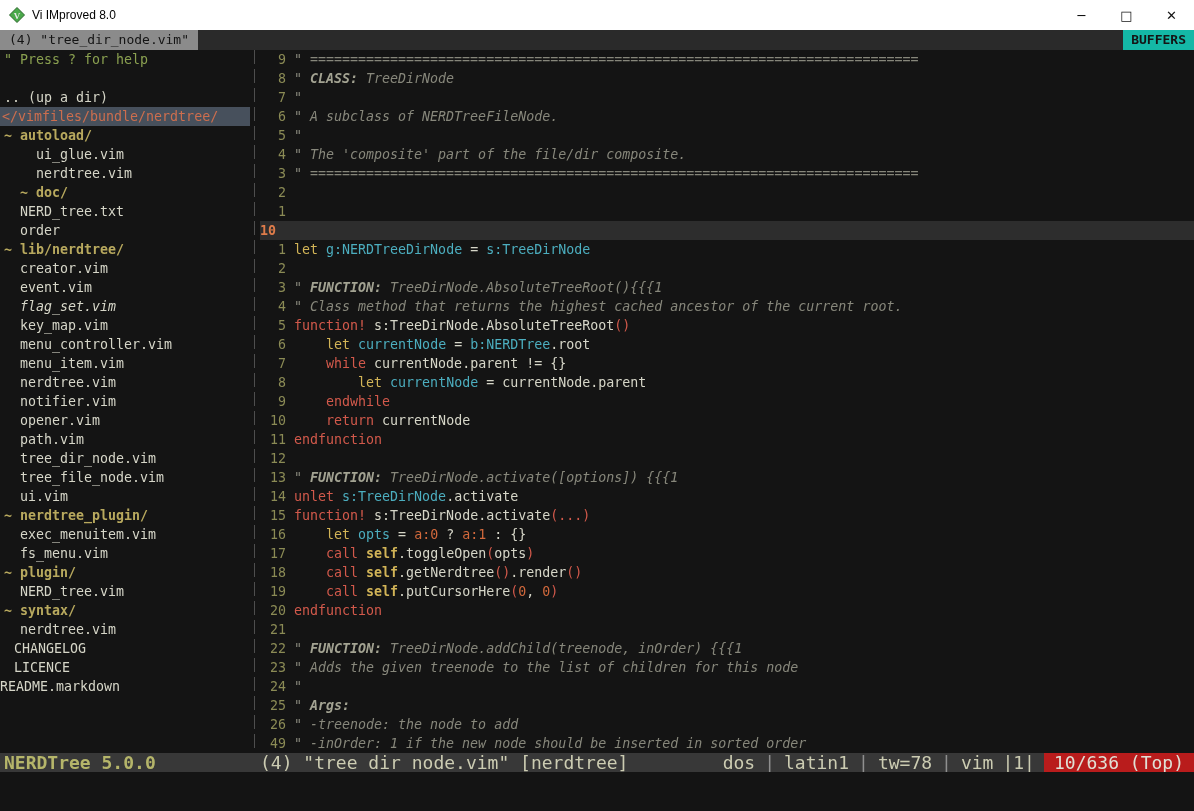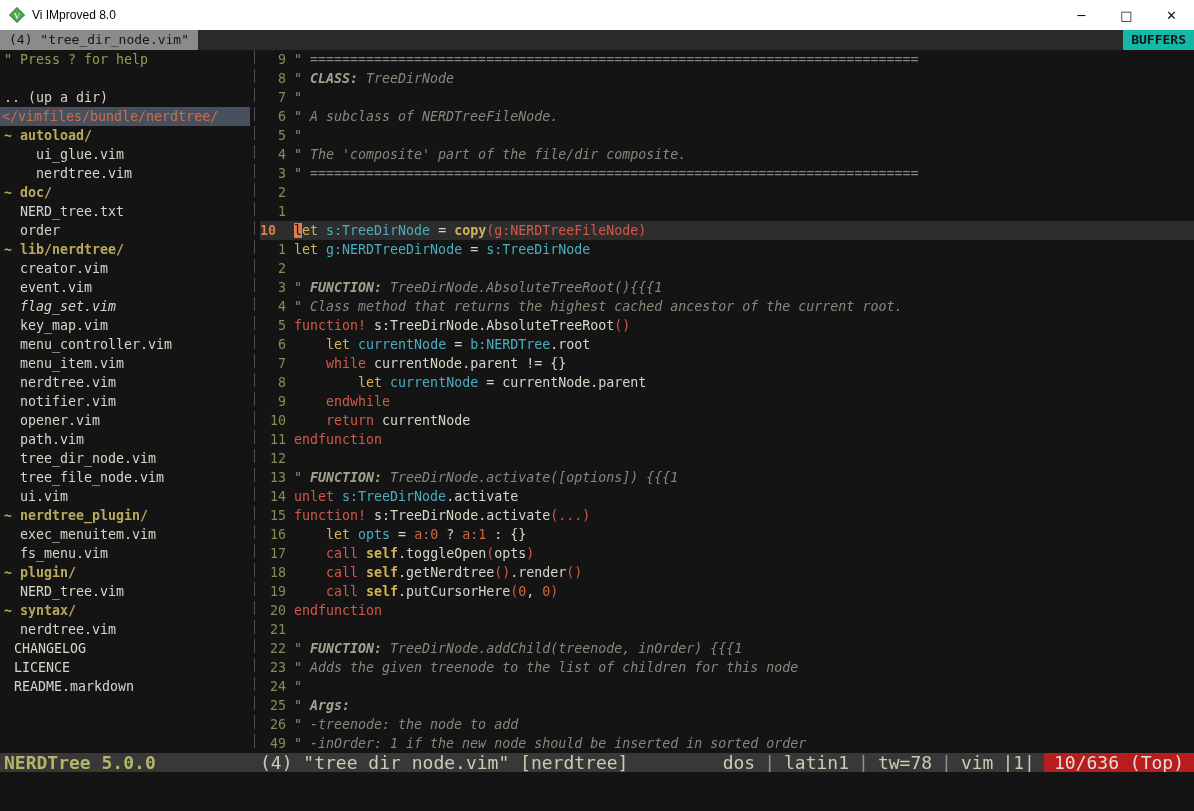--- a/index.html
+++ b/index.html
@@ -102,21 +102,21 @@
 
   <div class="main">
     <div class="nerdtree" id="nerdtree">
         <div class="nt-row nt-help" style="padding-left: 4px;">" Press ? for help</div>
         <div class="nt-row nt-blank" style="padding-left: 4px;"></div>
         <div class="nt-row nt-updir" style="padding-left: 4px;">.. (up a dir)</div>
         <div class="nt-row nt-root" style="padding-left: 2px;">&lt;/vimfiles/bundle/nerdtree/</div>
         <div class="nt-row nt-dir" style="padding-left: 4px;">~ autoload/</div>
         <div class="nt-row nt-file" style="padding-left: 36px;">ui_glue.vim</div>
         <div class="nt-row nt-file" style="padding-left: 36px;">nerdtree.vim</div>
-        <div class="nt-row nt-dir" style="padding-left: 4px;">~ doc/</div>
+        <div class="nt-row nt-dir" style="padding-left: 20px;">~ doc/</div>
         <div class="nt-row nt-file" style="padding-left: 20px;">NERD_tree.txt</div>
         <div class="nt-row nt-file" style="padding-left: 20px;">order</div>
         <div class="nt-row nt-dir" style="padding-left: 4px;">~ lib/nerdtree/</div>
         <div class="nt-row nt-file" style="padding-left: 20px;">creator.vim</div>
         <div class="nt-row nt-file" style="padding-left: 20px;">event.vim</div>
         <div class="nt-row nt-file" style="padding-left: 20px; font-style: italic;">flag_set.vim</div>
         <div class="nt-row nt-file" style="padding-left: 20px;">key_map.vim</div>
         <div class="nt-row nt-file" style="padding-left: 20px;">menu_controller.vim</div>
         <div class="nt-row nt-file" style="padding-left: 20px;">menu_item.vim</div>
         <div class="nt-row nt-file" style="padding-left: 20px;">nerdtree.vim</div>
@@ -128,34 +128,34 @@
         <div class="nt-row nt-file" style="padding-left: 20px;">ui.vim</div>
         <div class="nt-row nt-dir" style="padding-left: 4px;">~ nerdtree_plugin/</div>
         <div class="nt-row nt-file" style="padding-left: 20px;">exec_menuitem.vim</div>
         <div class="nt-row nt-file" style="padding-left: 20px;">fs_menu.vim</div>
         <div class="nt-row nt-dir" style="padding-left: 4px;">~ plugin/</div>
         <div class="nt-row nt-file" style="padding-left: 20px;">NERD_tree.vim</div>
         <div class="nt-row nt-dir" style="padding-left: 4px;">~ syntax/</div>
         <div class="nt-row nt-file" style="padding-left: 20px;">nerdtree.vim</div>
         <div class="nt-row nt-file" style="padding-left: 14px;">CHANGELOG</div>
         <div class="nt-row nt-file" style="padding-left: 14px;">LICENCE</div>
-        <div class="nt-row nt-file" style="padding-left: 14px;">README.markdown</div>
+        <div class="nt-row nt-file" style="">README.markdown</div>
       </div>
     <div class="vsep"></div>
     <div class="editor" id="editor">
         <div class="ed-row"><span class="lnum">9</span><span class="code"><span class="c">" ============================================================================</span></span></div>
         <div class="ed-row"><span class="lnum">8</span><span class="code"><span class="c">" </span><span class="ct">CLASS:</span><span class="c"> TreeDirNode</span></span></div>
         <div class="ed-row"><span class="lnum">7</span><span class="code"><span class="c">"</span></span></div>
         <div class="ed-row"><span class="lnum">6</span><span class="code"><span class="c">" A subclass of NERDTreeFileNode.</span></span></div>
         <div class="ed-row"><span class="lnum">5</span><span class="code"><span class="c">"</span></span></div>
         <div class="ed-row"><span class="lnum">4</span><span class="code"><span class="c">" The 'composite' part of the file/dir composite.</span></span></div>
         <div class="ed-row"><span class="lnum">3</span><span class="code"><span class="c">" ============================================================================</span></span></div>
         <div class="ed-row"><span class="lnum">2</span><span class="code"></span></div>
         <div class="ed-row"><span class="lnum">1</span><span class="code"></span></div>
-        <div class="ed-row cursorline"><span class="lnum cur">10</span><span class="code"><span class="cur">l</span><span class="yel">et</span><span class="w"> </span><span class="cyn">s:TreeDirNode</span><span class="w"> = </span><span class="yb">copy</span><span class="red">(g:NERDTreeFileNode)</span></span></div>
+        <div class="ed-row cursorline"><span class="lnum cur">10</span></div>
         <div class="ed-row"><span class="lnum">1</span><span class="code"><span class="yel">let</span><span class="w"> </span><span class="cyn">g:NERDTreeDirNode</span><span class="w"> = </span><span class="cyn">s:TreeDirNode</span></span></div>
         <div class="ed-row"><span class="lnum">2</span><span class="code"></span></div>
         <div class="ed-row"><span class="lnum">3</span><span class="code"><span class="c">" </span><span class="ct">FUNCTION:</span><span class="c"> TreeDirNode.AbsoluteTreeRoot(){{{1</span></span></div>
         <div class="ed-row"><span class="lnum">4</span><span class="code"><span class="c">" Class method that returns the highest cached ancestor of the current root.</span></span></div>
         <div class="ed-row"><span class="lnum">5</span><span class="code"><span class="red">function!</span><span class="w"> s:TreeDirNode.AbsoluteTreeRoot</span><span class="red">()</span></span></div>
         <div class="ed-row"><span class="lnum">6</span><span class="code"><span class="w">    </span><span class="yel">let</span><span class="w"> </span><span class="cyn">currentNode</span><span class="w"> = </span><span class="cyn">b:NERDTree</span><span class="w">.root</span></span></div>
         <div class="ed-row"><span class="lnum">7</span><span class="code"><span class="w">    </span><span class="red">while</span><span class="w"> currentNode.parent != {}</span></span></div>
         <div class="ed-row"><span class="lnum">8</span><span class="code"><span class="w">        </span><span class="yel">let</span><span class="w"> </span><span class="cyn">currentNode</span><span class="w"> = currentNode.parent</span></span></div>
         <div class="ed-row"><span class="lnum">9</span><span class="code"><span class="w">    </span><span class="red">endwhile</span></span></div>
         <div class="ed-row"><span class="lnum">10</span><span class="code"><span class="w">    </span><span class="red">return</span><span class="w"> currentNode</span></span></div>

